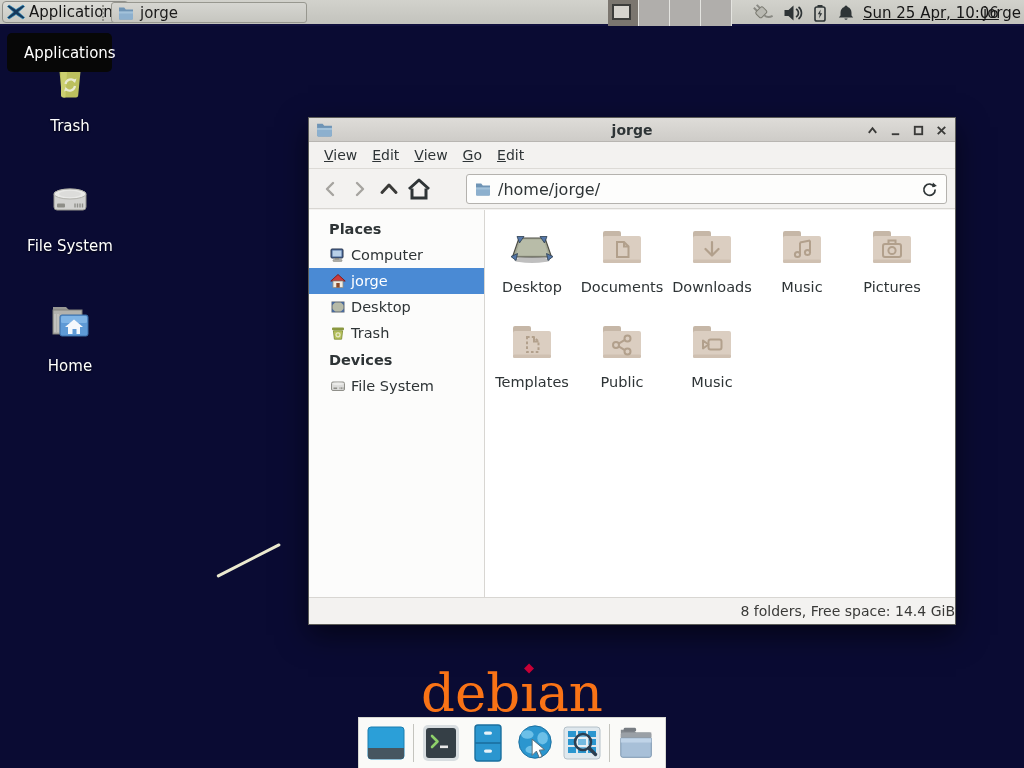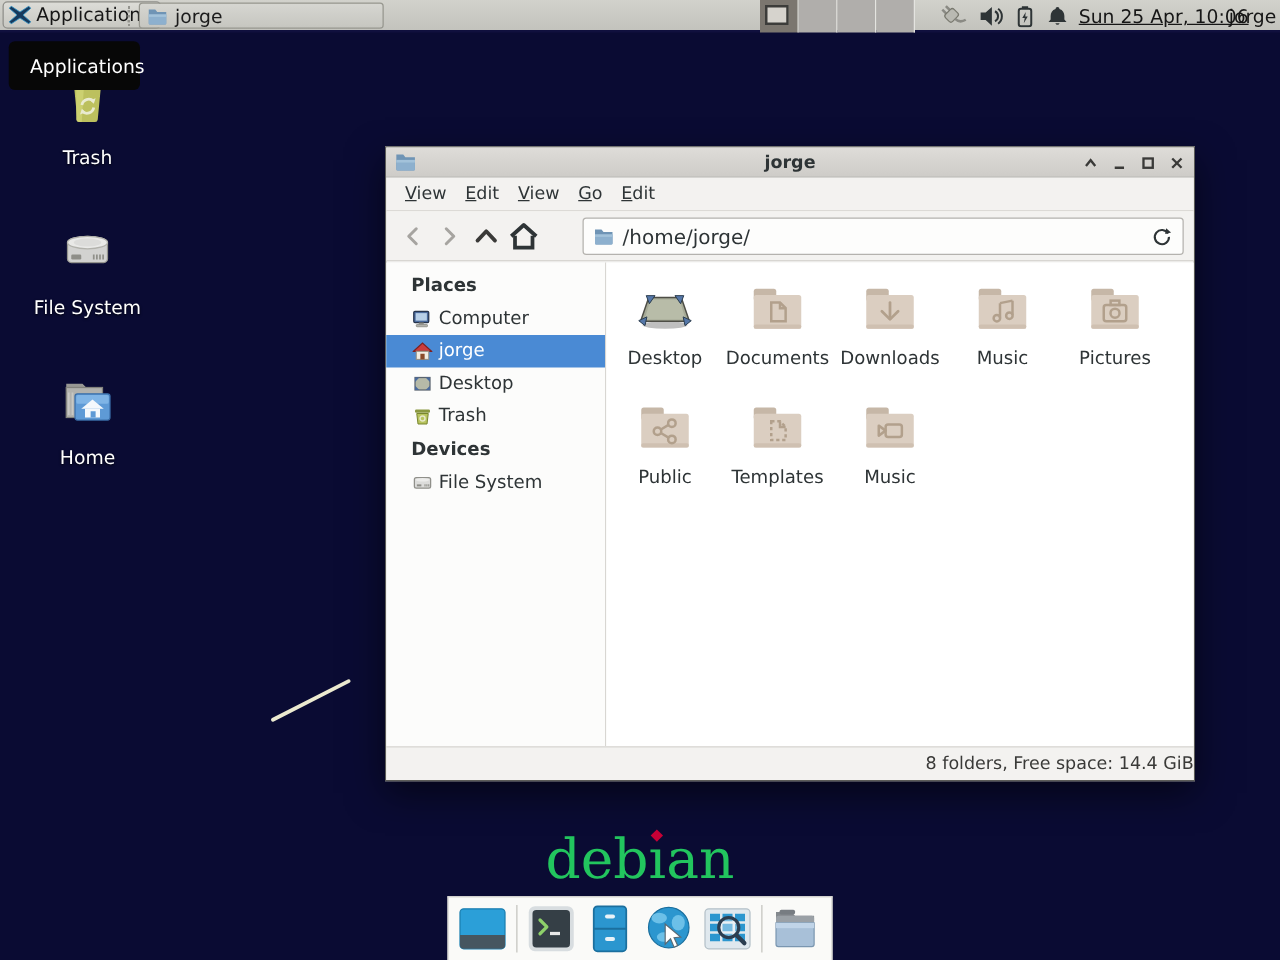--- a/index.html
+++ b/index.html
@@ -73,21 +73,21 @@
   .fitem { width:90px; height:95px; text-align:center; }
   .fitem svg { display:block; margin:0 auto; }
   .fitem .flbl { display:block; margin-top:8px; font-size:14.5px; color:#2e3436; }
 
   .statusbar { position:absolute; left:0; right:0; bottom:0; height:27px; background:#f3f2f0;
                border-top:1px solid #d8d6d2; display:flex; align-items:center; padding-left:14px;
                font-size:14px; color:#3a3a38;justify-content:flex-end; }
 
   
   .debian { position:absolute; left:50%; top:662px; transform:translateX(-50%);
-            font-family:"DejaVu Serif","Liberation Serif",serif; font-size:44px; color:#22c55e; letter-spacing:0; }
+            font-family:"DejaVu Serif","Liberation Serif",serif; font-size:53px; color:#f97316; letter-spacing:0; }
   .debian .iwrap { position:relative; display:inline-block; }
   .debian .tittle { position:absolute; left:50%; top:3px; width:7px; height:7px; background:#c70036;
                     transform:translateX(-50%) rotate(45deg); }
 
   
   .dock { position:absolute; left:50%; transform:translateX(-50%); bottom:0; width:308px; height:51px;
           background:#fafaf8; border:1px solid #d8d8d2; border-bottom:none; display:flex; align-items:center;
           padding:0 7px; gap:7px; }
   .dock-sep { width:1px; height:38px; background:#c4c4be; }
   .dock-item { width:40px; height:40px; display:flex; align-items:center; justify-content:center; }
@@ -415,42 +415,42 @@
               </g>
             </svg>
             <span class="flbl">Pictures</span>
           </div>
 
           <div class="fitem">
             <svg width="48" height="48" viewBox="0 0 48 48">
               <rect x="5" y="8" width="18" height="10" rx="2" fill="#c6b7a7"></rect>
               <rect x="5" y="13" width="38" height="27" rx="2" fill="#dbcec1"></rect>
               <rect x="5" y="36.5" width="38" height="3.5" rx="1.5" fill="#cfc0b1"></rect>
+              <g fill="none" stroke="#b2a08c" stroke-width="2" stroke-dasharray="2.6,2.2">
+                <path d="M19 19 h7 l4.5 4.5 V34 H19 z"></path>
+              </g>
+              <path d="M26 19 v4.5 h4.5" fill="none" stroke="#b2a08c" stroke-width="2"></path>
+            </svg>
+            <span class="flbl">Templates</span>
+          </div>
+
+          <div class="fitem">
+            <svg width="48" height="48" viewBox="0 0 48 48">
+              <rect x="5" y="8" width="18" height="10" rx="2" fill="#c6b7a7"></rect>
+              <rect x="5" y="13" width="38" height="27" rx="2" fill="#dbcec1"></rect>
+              <rect x="5" y="36.5" width="38" height="3.5" rx="1.5" fill="#cfc0b1"></rect>
               <g fill="none" stroke="#b2a08c" stroke-width="2">
                 <circle cx="18" cy="27" r="3"></circle>
                   <circle cx="29.5" cy="20.5" r="3"></circle>
                   <circle cx="29.5" cy="33.5" r="3"></circle>
                 <line x1="20.7" y1="25.6" x2="26.8" y2="21.9"></line>
                   <line x1="20.7" y1="28.4" x2="26.8" y2="32.1"></line>
               </g>
             </svg>
             <span class="flbl">Public</span>
-          </div>
-
-          <div class="fitem">
-            <svg width="48" height="48" viewBox="0 0 48 48">
-              <rect x="5" y="8" width="18" height="10" rx="2" fill="#c6b7a7"></rect>
-              <rect x="5" y="13" width="38" height="27" rx="2" fill="#dbcec1"></rect>
-              <rect x="5" y="36.5" width="38" height="3.5" rx="1.5" fill="#cfc0b1"></rect>
-              <g fill="none" stroke="#b2a08c" stroke-width="2" stroke-dasharray="2.6,2.2">
-                <path d="M19 19 h7 l4.5 4.5 V34 H19 z"></path>
-              </g>
-              <path d="M26 19 v4.5 h4.5" fill="none" stroke="#b2a08c" stroke-width="2"></path>
-            </svg>
-            <span class="flbl">Templates</span>
           </div>
 
           <div class="fitem">
             <svg width="48" height="48" viewBox="0 0 48 48">
               <rect x="5" y="8" width="18" height="10" rx="2" fill="#c6b7a7"></rect>
               <rect x="5" y="13" width="38" height="27" rx="2" fill="#dbcec1"></rect>
               <rect x="5" y="36.5" width="38" height="3.5" rx="1.5" fill="#cfc0b1"></rect>
               <g fill="none" stroke="#b2a08c" stroke-width="2" stroke-linejoin="round">
                 <polygon points="15,22.5 20.5,26.5 15,30.5"></polygon>
                   <rect x="20.5" y="21.5" width="13" height="10" rx="2"></rect>

